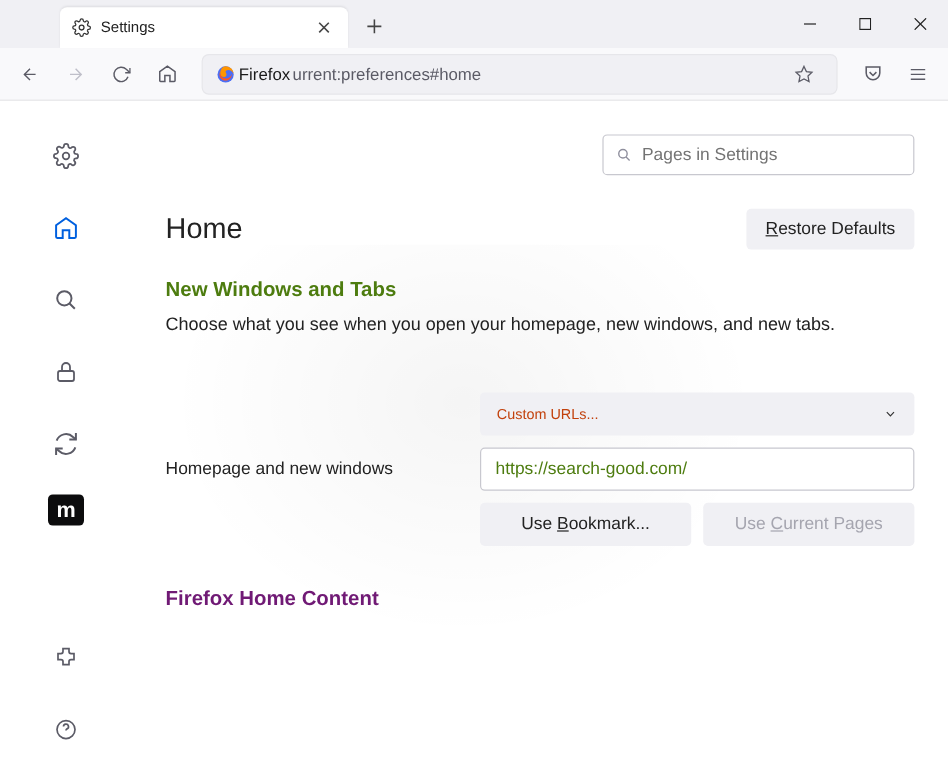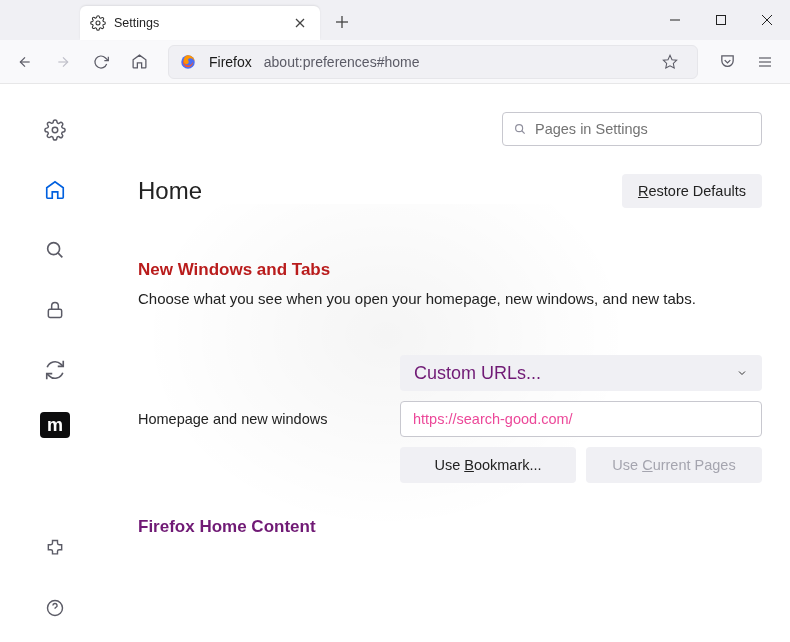--- a/index.html
+++ b/index.html
@@ -4,60 +4,60 @@
 <style>
 * { margin: 0; padding: 0; box-sizing: border-box; font-family: "Segoe UI", Arial, sans-serif; }
 body { width: 790px; height: 642px; background: #fff; overflow: hidden; position: relative; }
 
 
 .window-controls { position: absolute; top: 0; right: 0; height: 40px; display: flex; align-items: center; }
 .win-btn { width: 46px; height: 40px; display: flex; align-items: center; justify-content: center; color: #222; font-size: 14px; cursor: pointer; }
 .win-btn svg { width: 10px; height: 10px; }
 
 
-.tab-bar { height: 40px; display: flex; align-items: flex-end; padding-left: 80px; background: #f0f0f4; }
+.tab-bar { height: 40px; display: flex; align-items: flex-end; padding-left: 50px; background: #f0f0f4; }
 .tab { height: 34px; min-width: 240px; background: #fff; border-radius: 6px 6px 0 0; display: flex; align-items: center; padding: 0 10px; gap: 8px; box-shadow: 0 -1px 2px rgba(0,0,0,0.08); margin-bottom: 0; }
 .tab-title { flex: 1; font-size: 12.5px; color: #222; }
 .tab-close { width: 20px; height: 20px; display:flex; align-items:center; justify-content:center; border-radius: 3px; }
 .new-tab { width: 32px; height: 32px; display:flex; align-items:center; justify-content:center; margin-left: 6px; margin-bottom: 2px; border-radius: 4px; }
 
 
 .toolbar { height: 44px; background: #f9f9fb; border-bottom: 1px solid #e7e7e8; display: flex; align-items: center; padding: 0 8px; gap: 4px; }
 .tb-btn { width: 34px; height: 34px; display:flex; align-items:center; justify-content:center; border-radius: 4px; color: #5b5b66; }
 .tb-btn.disabled { color: #bfbfc9; }
-.urlbar { flex: 1; height: 34px; background: #f0f0f4; border: 1px solid #e6e6ea; border-radius: 6px; display: flex; align-items: center; padding: 0 10px; gap: 12px; margin: 0 8px; }
+.urlbar { flex: 1; height: 34px; background: #f0f0f4; border: 1px solid #e6e6ea; border-radius: 6px; display: flex; align-items: center; padding: 0 10px; gap: 2px; margin: 0 8px; }
 .ff-logo { width: 18px; height: 18px; }
 .urlbar-label { font-size: 14px; color: #1a1a1a; }
 .urlbar-url { font-size: 14px; color: #5b5b66; flex: 1; }
 .urlbar-actions { display: flex; gap: 2px; }
 
 
 .content { position: absolute; top: 84px; left: 0; right: 0; bottom: 0; display: flex; }
 .sidebar { width: 110px; padding-top: 28px; display: flex; flex-direction: column; align-items: center; gap: 24px; }
 .side-item { width: 36px; height: 36px; display:flex; align-items:center; justify-content:center; border-radius: 4px; color: #5b5b66; }
 .side-item.active { color: #0060df; }
 .side-item.branded { background: #0c0c0d; color: #fff; font-weight: bold; font-size: 18px; border-radius: 4px; width: 30px; height: 26px; font-family: Georgia, serif; }
 
 .main { flex: 1; padding: 28px 28px 0 28px; position: relative; }
 .search-row { display: flex; justify-content: flex-end; margin-bottom: 28px; }
 .search-box { width: 260px; height: 34px; border: 1px solid #c8c8cf; border-radius: 4px; display: flex; align-items: center; padding: 0 10px; gap: 8px; color: #737373; font-size: 14.5px; }
 
-.page-title-row { display: flex; justify-content: space-between; align-items: center; margin-bottom: 52px; }
+.page-title-row { display: flex; justify-content: space-between; align-items: center; margin-bottom: 24px; }
 .page-title { font-size: 24px; font-weight: 400; color: #222; }
 .restore-btn { height: 34px; padding: 0 16px; background: #f0f0f4; border: none; border-radius: 4px; font-size: 14.5px; color: #222; }
 .restore-btn u { text-decoration: underline; }
 
-.section-title { font-size: 17px; font-weight: 600; color: #b91c1c; margin-bottom: 8px; }
+.section-title { font-size: 17px; font-weight: 600; color: #4d7c0f; margin-bottom: 8px; }
 .section-desc { font-size: 15px; color: #222; margin-bottom: 46px; line-height: 1.4; }
 
 .form-row { display: flex; align-items: center; margin-bottom: 12px; gap: 12px; }
 .form-label { width: 250px; font-size: 14.5px; color: #222; }
 .form-controls { flex: 1; display: flex; flex-direction: column; gap: 10px; }
-.select-box { height: 36px; background: #f0f0f4; border: none; border-radius: 4px; display: flex; align-items: center; justify-content: space-between; padding: 0 14px; font-size: 18px; color: #701a75; }
-.text-input { height: 36px; border: 1px solid #c8c8cf; border-radius: 4px; padding: 0 12px; font-size: 14.5px; color: #ec4899; width: 100%; }
+.select-box { height: 36px; background: #f0f0f4; border: none; border-radius: 4px; display: flex; align-items: center; justify-content: space-between; padding: 0 14px; font-size: 12px; color: #c2410c; }
+.text-input { height: 36px; border: 1px solid #c8c8cf; border-radius: 4px; padding: 0 12px; font-size: 14.5px; color: #4d7c0f; width: 100%; }
 .btn-row { display: flex; gap: 10px; }
 .std-btn { flex: 1; height: 36px; background: #f0f0f4; border: none; border-radius: 4px; font-size: 14.5px; color: #222; white-space: nowrap; overflow: hidden; text-overflow: ellipsis; padding: 0 12px; }
 .std-btn.disabled { color: #a5a5af; }
 .std-btn u { text-decoration: underline; }
 
 .section2 { margin-top: 34px; }
 .section2-title { font-size: 17px; font-weight: 600; color: #701a75; }
 
 .new-tabs-row { margin-top: 20px; display:flex; align-items:center; gap:12px; }
 
@@ -139,21 +139,21 @@
 
   <div class="urlbar">
     <span class="ff-logo">
       <svg viewBox="0 0 24 24" width="18" height="18">
           <circle cx="12" cy="12" r="9" fill="#4c6ef5"></circle>
           <path d="M12 3c5 0 9 4 9 9 0 0-1-5-6-5-1.5 0-3 .8-3 2 0 1 1 1.5 1 3 0 1.6-1.4 3-3 3-2.2 0-4-1.8-4-4 0-4.4 2.7-8 6-8z" fill="#ff9500"></path>
           <path d="M6.5 8c-.8 1.2-1.3 2.6-1.3 4 0 3.7 3 6.8 6.8 6.8 3.7 0 6.8-3 6.8-6.8 0-.3 0-.5 0-.8-.6 3-3.2 5.3-6.4 5.3-3.6 0-6.5-2.9-6.5-6.5 0-.7.1-1.4.3-2z" fill="#ff5722"></path>
         </svg>
     </span>
     <span class="urlbar-label">Firefox</span>
-    <span class="urlbar-url">about:preferences#home</span>
+    <span class="urlbar-url">urrent:preferences#home</span>
     <div class="urlbar-actions">
       <div class="tb-btn">
         <svg width="16" height="16" viewBox="0 0 24 24" fill="none" stroke="currentColor" stroke-width="1.6">
             <polygon points="12 2 15 8.5 22 9.3 17 14 18.3 21 12 17.8 5.7 21 7 14 2 9.3 9 8.5 12 2"></polygon>
           </svg>
       </div>
     </div>
   </div>
 
   <div class="tb-btn">

